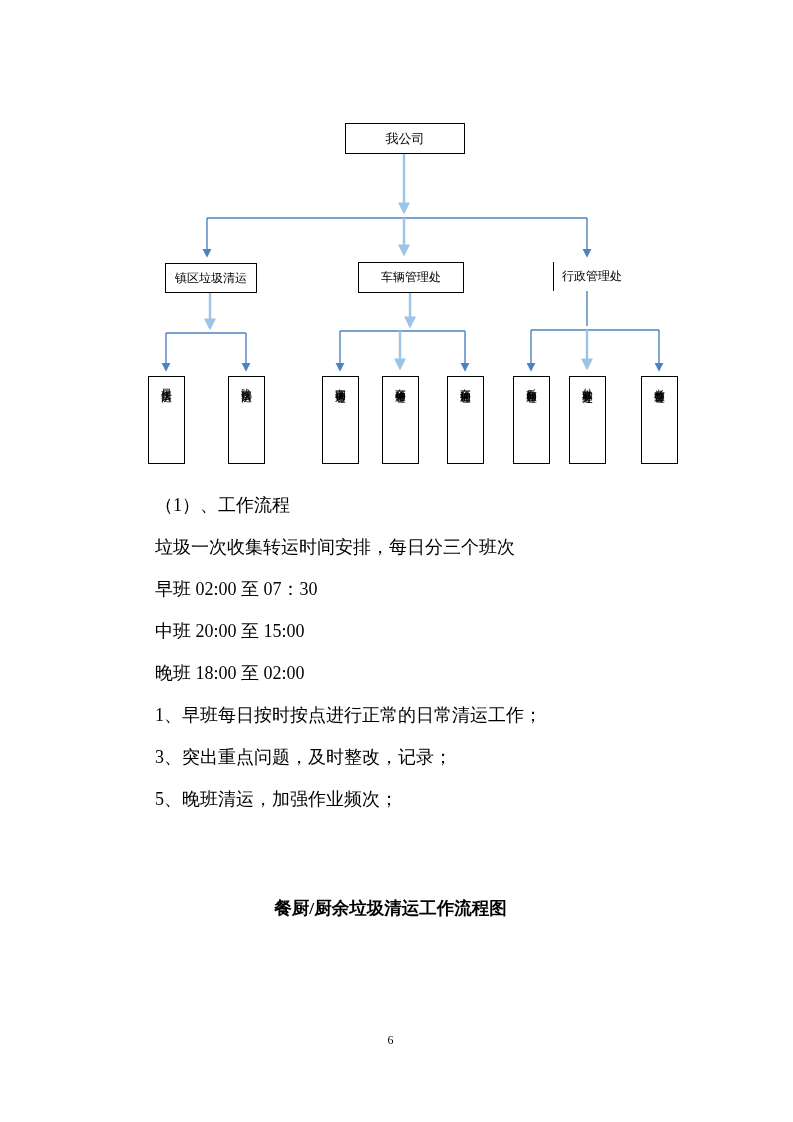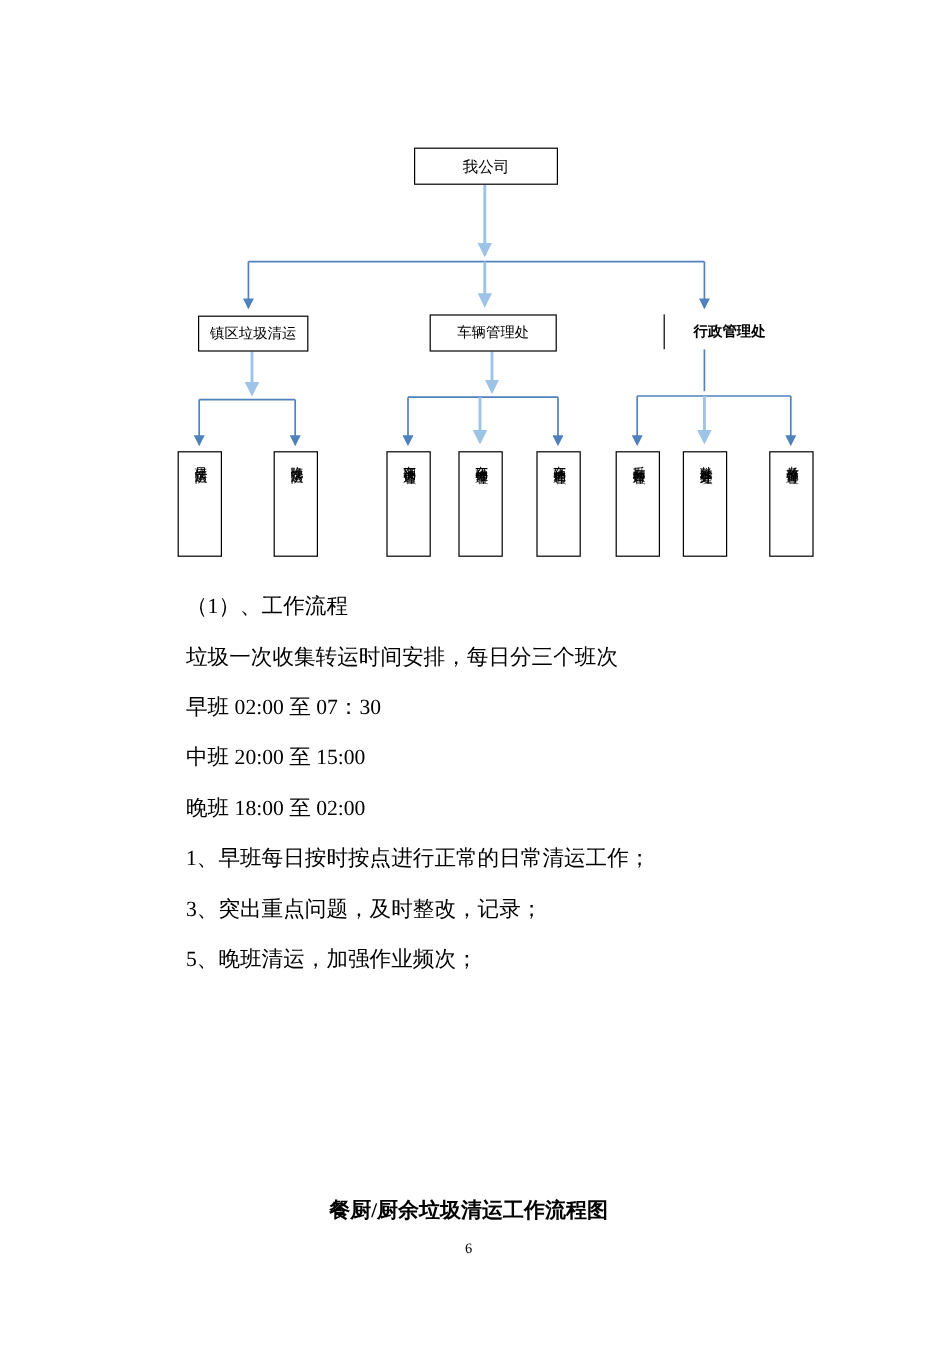--- a/index.html
+++ b/index.html
@@ -27,21 +27,21 @@
     display:flex; align-items:center; justify-content:center;
     font-size:12px;
     white-space:nowrap;
   }
   .obox.root { left:345px; top:123px; width:118px; height:29px; font-size:13px; }
   .obox.l2-0 { left:165px; top:263px; width:90px;  height:28px;text-align:center; }
   .obox.l2-1 { left:358px; top:262px; width:104px; height:29px; }
   .obox.l2-2 {
     left:553px; top:262px; width:106px; height:29px;
     border:0; border-left:1px solid #000;
-    justify-content:flex-start; padding-left:24px;font-weight:bold;
+    justify-content:flex-start; padding-left:8px;
   }
   .vbox {
     position:absolute;
     width:37px; height:88px; top:376px;
     border:1px solid #000; background:#fff;
     writing-mode:vertical-rl; text-orientation:upright;
     font-size:10.5px; line-height:35px; letter-spacing:1px;
     padding-top:3px; box-sizing:border-box;
     overflow:hidden;
   }
@@ -49,21 +49,21 @@
   .v-2 { left:322px; }  .v-3 { left:382px; }  .v-4 { left:447px; }
   .v-5 { left:513px; }  .v-6 { left:569px; }  .v-7 { left:641px; }
 
   
   .content {
     position:absolute; left:155px; top:496px; width:545px;
     font-size:18px;
   }
   .content p { margin:0 0 23px 0; line-height:19px; white-space:nowrap; }
   .caption {
-    position:absolute; left:0; right:0; top:996px;
+    position:absolute; left:0; right:0; top:896px;
     text-align:center; font-weight:bold; font-size:17.5px;
   }
   .page-number {
     position:absolute; left:0; right:0; top:1033px;
     text-align:center; font-size:12px;
   }
 </style>
 </head>
 <body>
 

